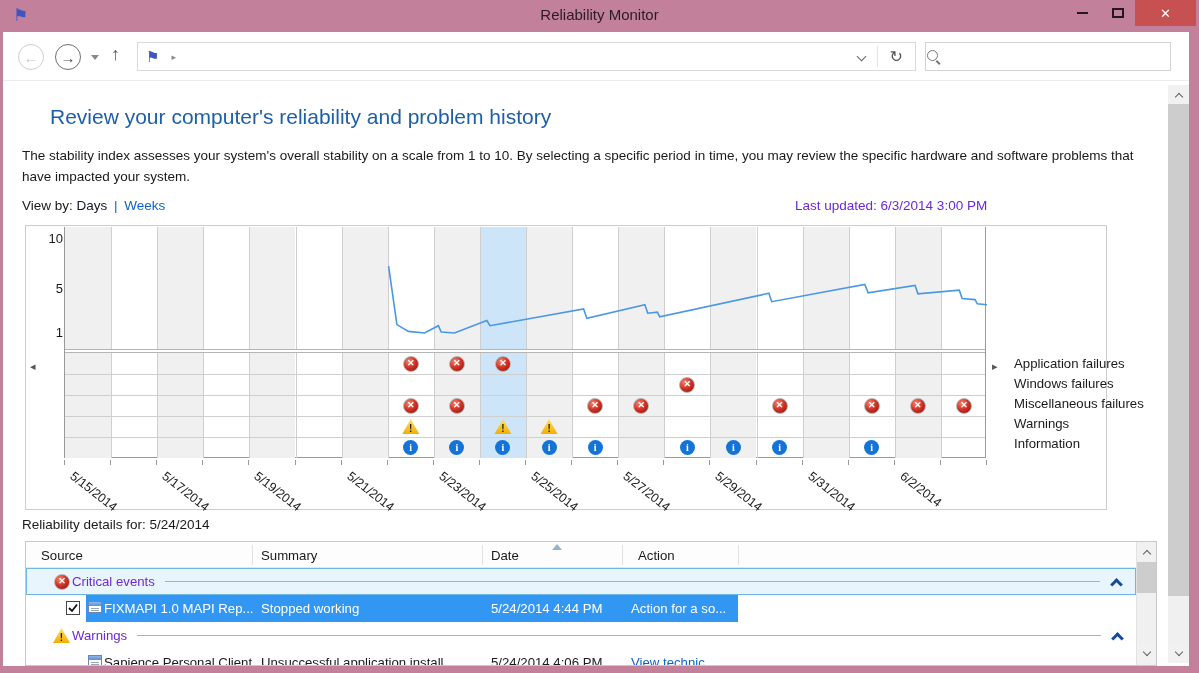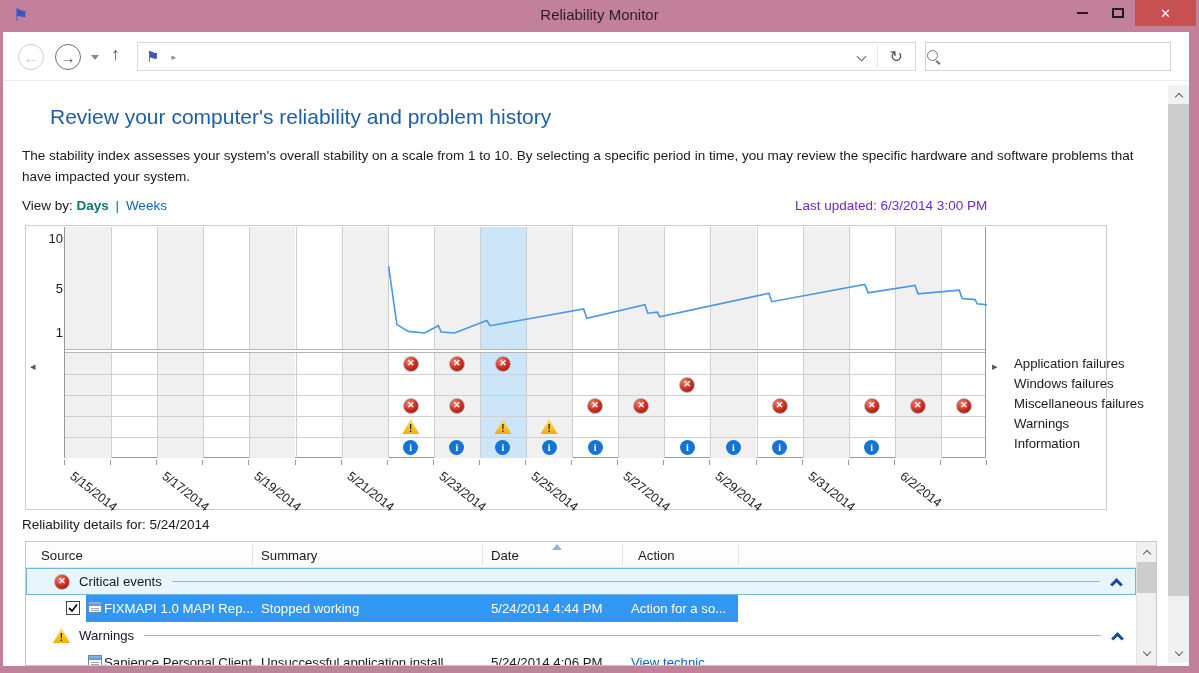--- a/index.html
+++ b/index.html
@@ -40,21 +40,21 @@
   #searchbox input{flex:1;border:none;outline:none;font-family:"Liberation Sans",sans-serif;font-size:13.5px;color:#333;padding:0 4px 0 10px;}
   #searchbox input::placeholder{color:#8c8c8c;}
   #mag{position:relative;width:16px;height:16px;margin-right:10px;}
   #mag::before{content:"";position:absolute;left:1px;top:1px;width:9px;height:9px;border:1.6px solid #777;border-radius:50%;}
   #mag::after{content:"";position:absolute;left:11px;top:11px;width:5px;height:1.7px;background:#777;transform:rotate(45deg);transform-origin:0 0;}
   
   #heading{position:absolute;left:19px;top:73px;font-size:21px;color:#1e5fa8;margin-left:28px;}
   #description{position:absolute;left:19px;top:113px;width:1134px;font-size:13.5px;line-height:21px;color:#1a1a1a;}
   #viewby{position:absolute;left:19px;top:166px;font-size:13.5px;}
   #viewby .lbl{color:#1a1a1a;}
-  #vb-days{color:#0f766e;font-weight:bold;cursor:pointer;}
+  #vb-days{color:#0f172a;font-weight:normal;cursor:pointer;}
   #vb-sep{color:#1062c4;margin:0 3px;}
   #vb-weeks{color:#1062c4;cursor:pointer;}
   #lastupdated{position:absolute;left:792px;top:166px;font-size:13.5px;color:#6d28d9;}
   
   #chart{position:absolute;left:22px;top:193px;width:1082px;height:285px;border:1px solid #cdcdcd;}
   .ylab{position:absolute;left:4px;width:33px;text-align:right;font-size:13px;color:#1a1a1a;}
   #plot{position:absolute;left:38px;top:1px;width:922px;height:231px;border-left:1px solid #9a9a9a;border-right:1px solid #9a9a9a;border-bottom:1px solid #9a9a9a;background:#fff;}
   .col{position:absolute;top:0;height:231px;}
   .col.odd{background:#f0f0f0;}
   .col.sel{background:#cde5f8;}
@@ -82,21 +82,21 @@
   
   #details-title{position:absolute;left:19px;top:485px;font-size:13.5px;color:#1a1a1a;}
   #table{position:absolute;left:22px;top:509px;width:1132px;height:125px;border:1px solid #c9c9c9;background:#fff;overflow:hidden;}
   #thead{position:relative;width:1110px;height:26px;border-bottom:1px solid #e6e6e6;background:#fdfdfd;}
   .th{position:absolute;top:6px;font-size:13.2px;color:#1a1a1a;}
   .th-sep{position:absolute;top:3px;width:1px;height:20px;background:#e2e2e2;}
   #sort-arrow{position:absolute;left:526px;top:2px;width:0;height:0;border-left:5px solid transparent;border-right:5px solid transparent;border-bottom:6px solid #94b4cc;}
   #rows{position:relative;width:1110px;}
   .grow{position:relative;width:1110px;height:27px;display:flex;align-items:center;padding-left:27px;}
   .grow.hl{background:#e9f5fc;border:1px solid #6fb7e2;}
-  .grow .glabel{font-size:13.2px;color:#0f172a;margin-left:9px;white-space:nowrap;}
+  .grow .glabel{font-size:13.2px;color:#6d28d9;margin-left:2px;white-space:nowrap;}
   .grow .gline{flex:1;height:1px;background:#9fb4cb;margin:0 12px 0 10px;}
   .gchev{width:9px;height:9px;border-right:3px solid #16489c;border-bottom:3px solid #16489c;transform:rotate(-135deg);margin:6px 14px 0 0;}
   .erow{position:relative;width:1110px;height:27px;font-size:13.2px;}
   .erow .selbg{position:absolute;left:60px;top:0;width:652px;height:27px;background:#3296f3;}
   .erow span{position:absolute;top:6px;white-space:nowrap;}
   .erow .c-source{left:78px;}
   .erow .c-summary{left:235px;}
   .erow .c-date{left:465px;}
   .erow .c-action{left:605px;}
   .erow.sel span{color:#fff;}

